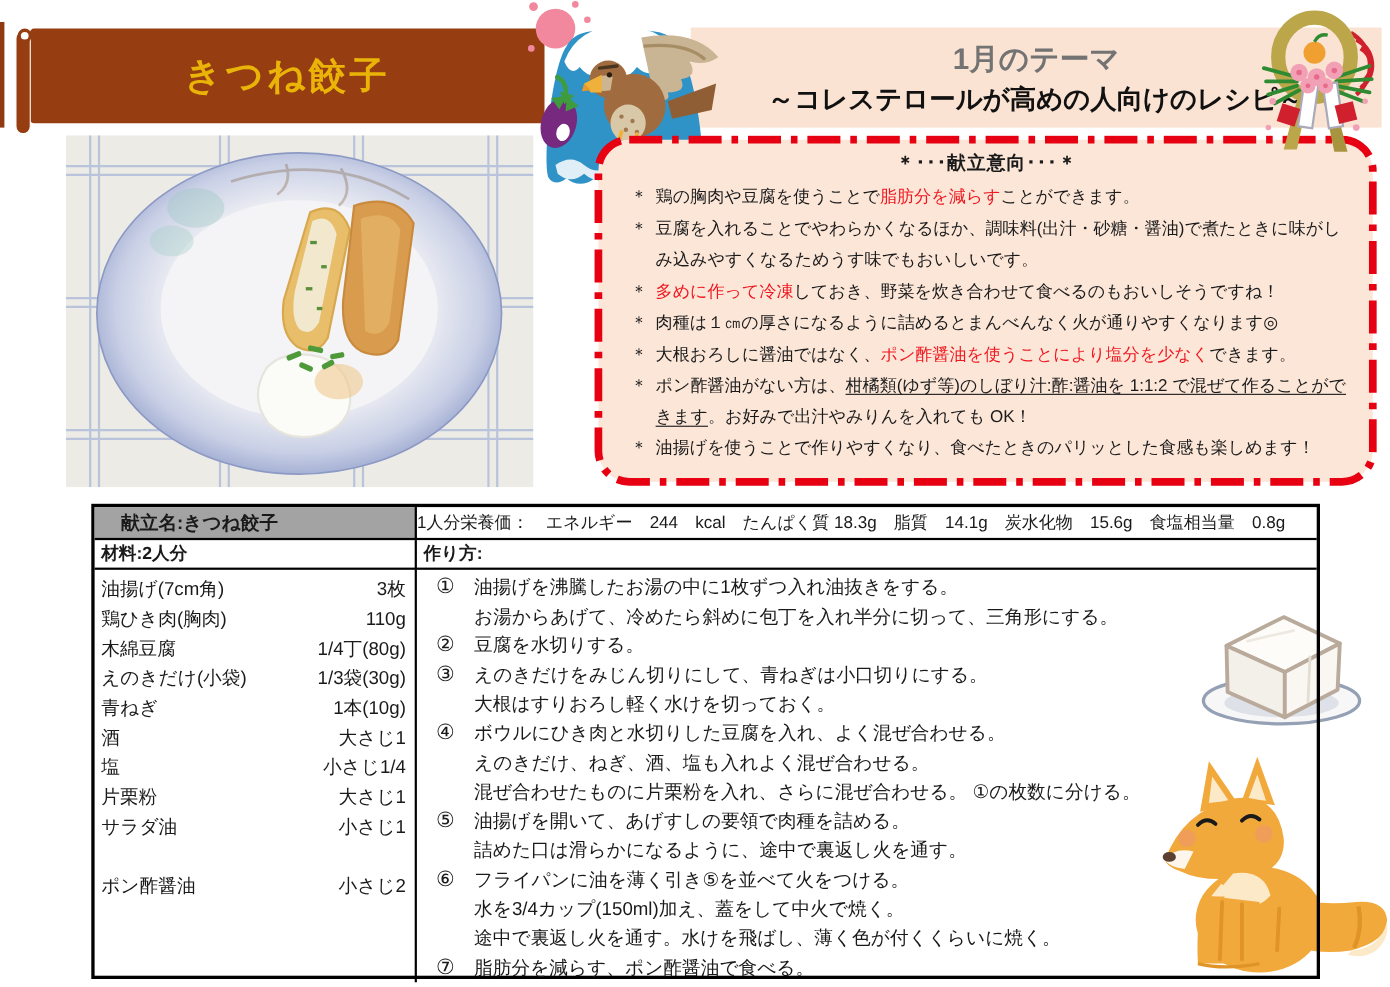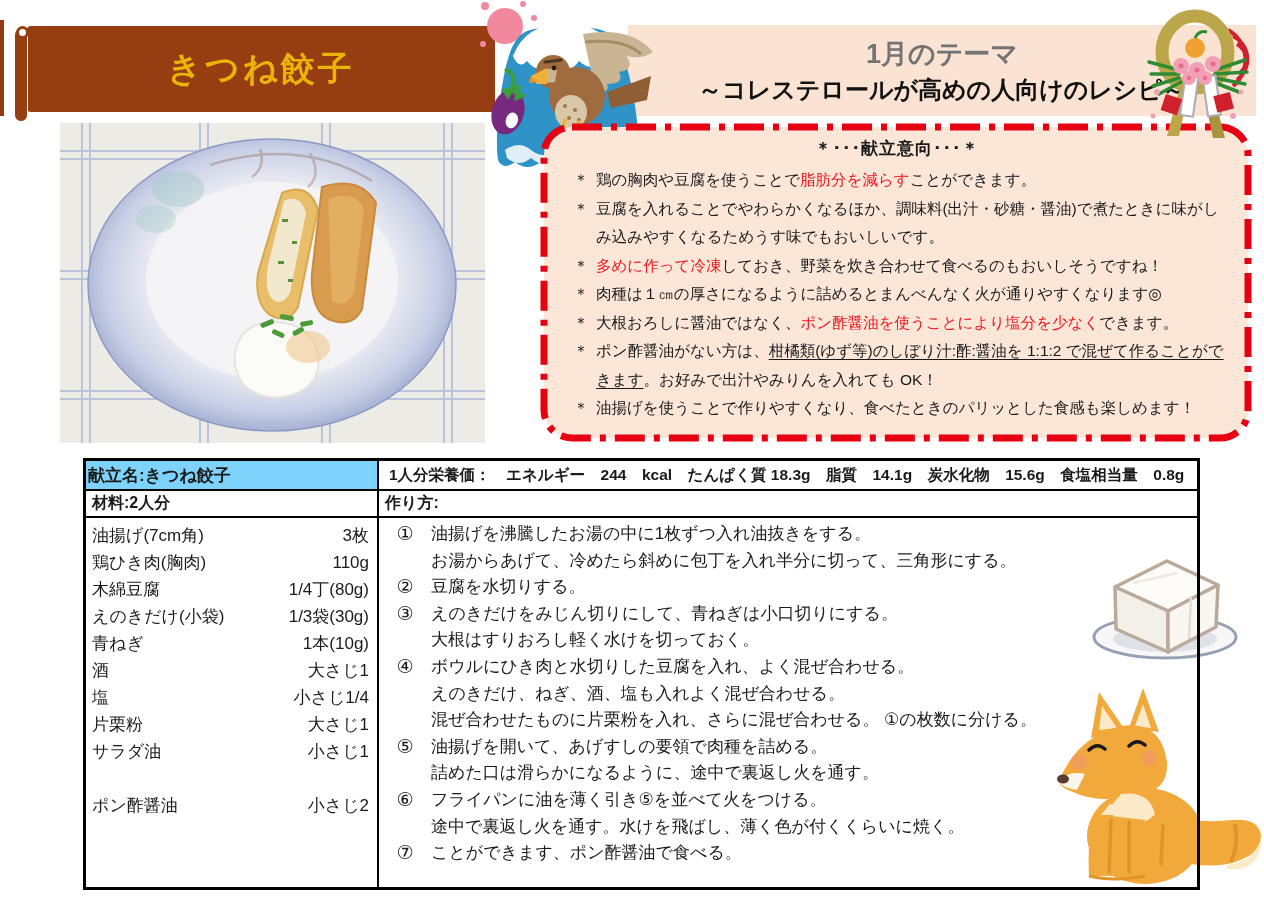--- a/index.html
+++ b/index.html
@@ -51,22 +51,22 @@
   
   .recipe-table {
     position:absolute; left:83px; top:458px; width:1117px; height:432px; z-index:2;
     border:3px solid #000; display:grid;
     grid-template-columns:293px 1fr; grid-template-rows:30px 27px 1fr;
     font-size:17px; background:transparent;
   }
   .cell { background:transparent; }
   .b-r { border-right:2px solid #000; }
   .b-b { border-bottom:2px solid #000; }
-  .cell-menu { background:#7dd3fc; font-weight:bold; display:flex; align-items:center; padding-left:2px; }
-  .cell-nutrition { font-weight:bold; font-size:15.5px; display:flex; align-items:center; padding-left:10px; white-space:nowrap; overflow:hidden; }
+  .cell-menu { background:#a3a3a3; font-weight:bold; display:flex; align-items:center; padding-left:24px; }
+  .cell-nutrition { font-weight:normal; font-size:15.5px; display:flex; align-items:center; padding-left:0; white-space:nowrap; overflow:hidden; }
   .cell-ingh, .cell-steph { font-weight:bold; display:flex; align-items:center; padding-left:6px; font-size:16px; }
   .cell-ing { padding:4px 8px 0 6px; }
   .ing-row { display:flex; justify-content:space-between; height:27px; line-height:27px; }
   .ing-row .nm { white-space:nowrap; }
   .ing-row .qt { white-space:nowrap; }
   .cell-steps { padding-top:3px; }
   .step { display:flex; }
   .step .no { flex:0 0 52px; text-align:center; font-size:19px; line-height:26.6px; }
   .step .lines { flex:1; }
   .step .ln { line-height:26.6px; white-space:nowrap; }
@@ -409,25 +409,26 @@
           <div class="no">⑤</div>
           <div class="lines">
             <div class="ln">油揚げを開いて、あげすしの要領で肉種を詰める。</div>
             <div class="ln">詰めた口は滑らかになるように、途中で裏返し火を通す。</div>
           </div>
         </div>
         <div class="step">
           <div class="no">⑥</div>
           <div class="lines">
             <div class="ln">フライパンに油を薄く引き⑤を並べて火をつける。</div>
+            <div class="ln">水を3/4カップ(150ml)加え、蓋をして中火で焼く。</div>
             <div class="ln">途中で裏返し火を通す。水けを飛ばし、薄く色が付くくらいに焼く。</div>
           </div>
         </div>
         <div class="step">
           <div class="no">⑦</div>
           <div class="lines">
-            <div class="ln">ことができます、ポン酢醤油で食べる。</div>
+            <div class="ln">脂肪分を減らす、ポン酢醤油で食べる。</div>
           </div>
         </div>
       </div>
   </div>
 
 </div>
 
 </body></html>

